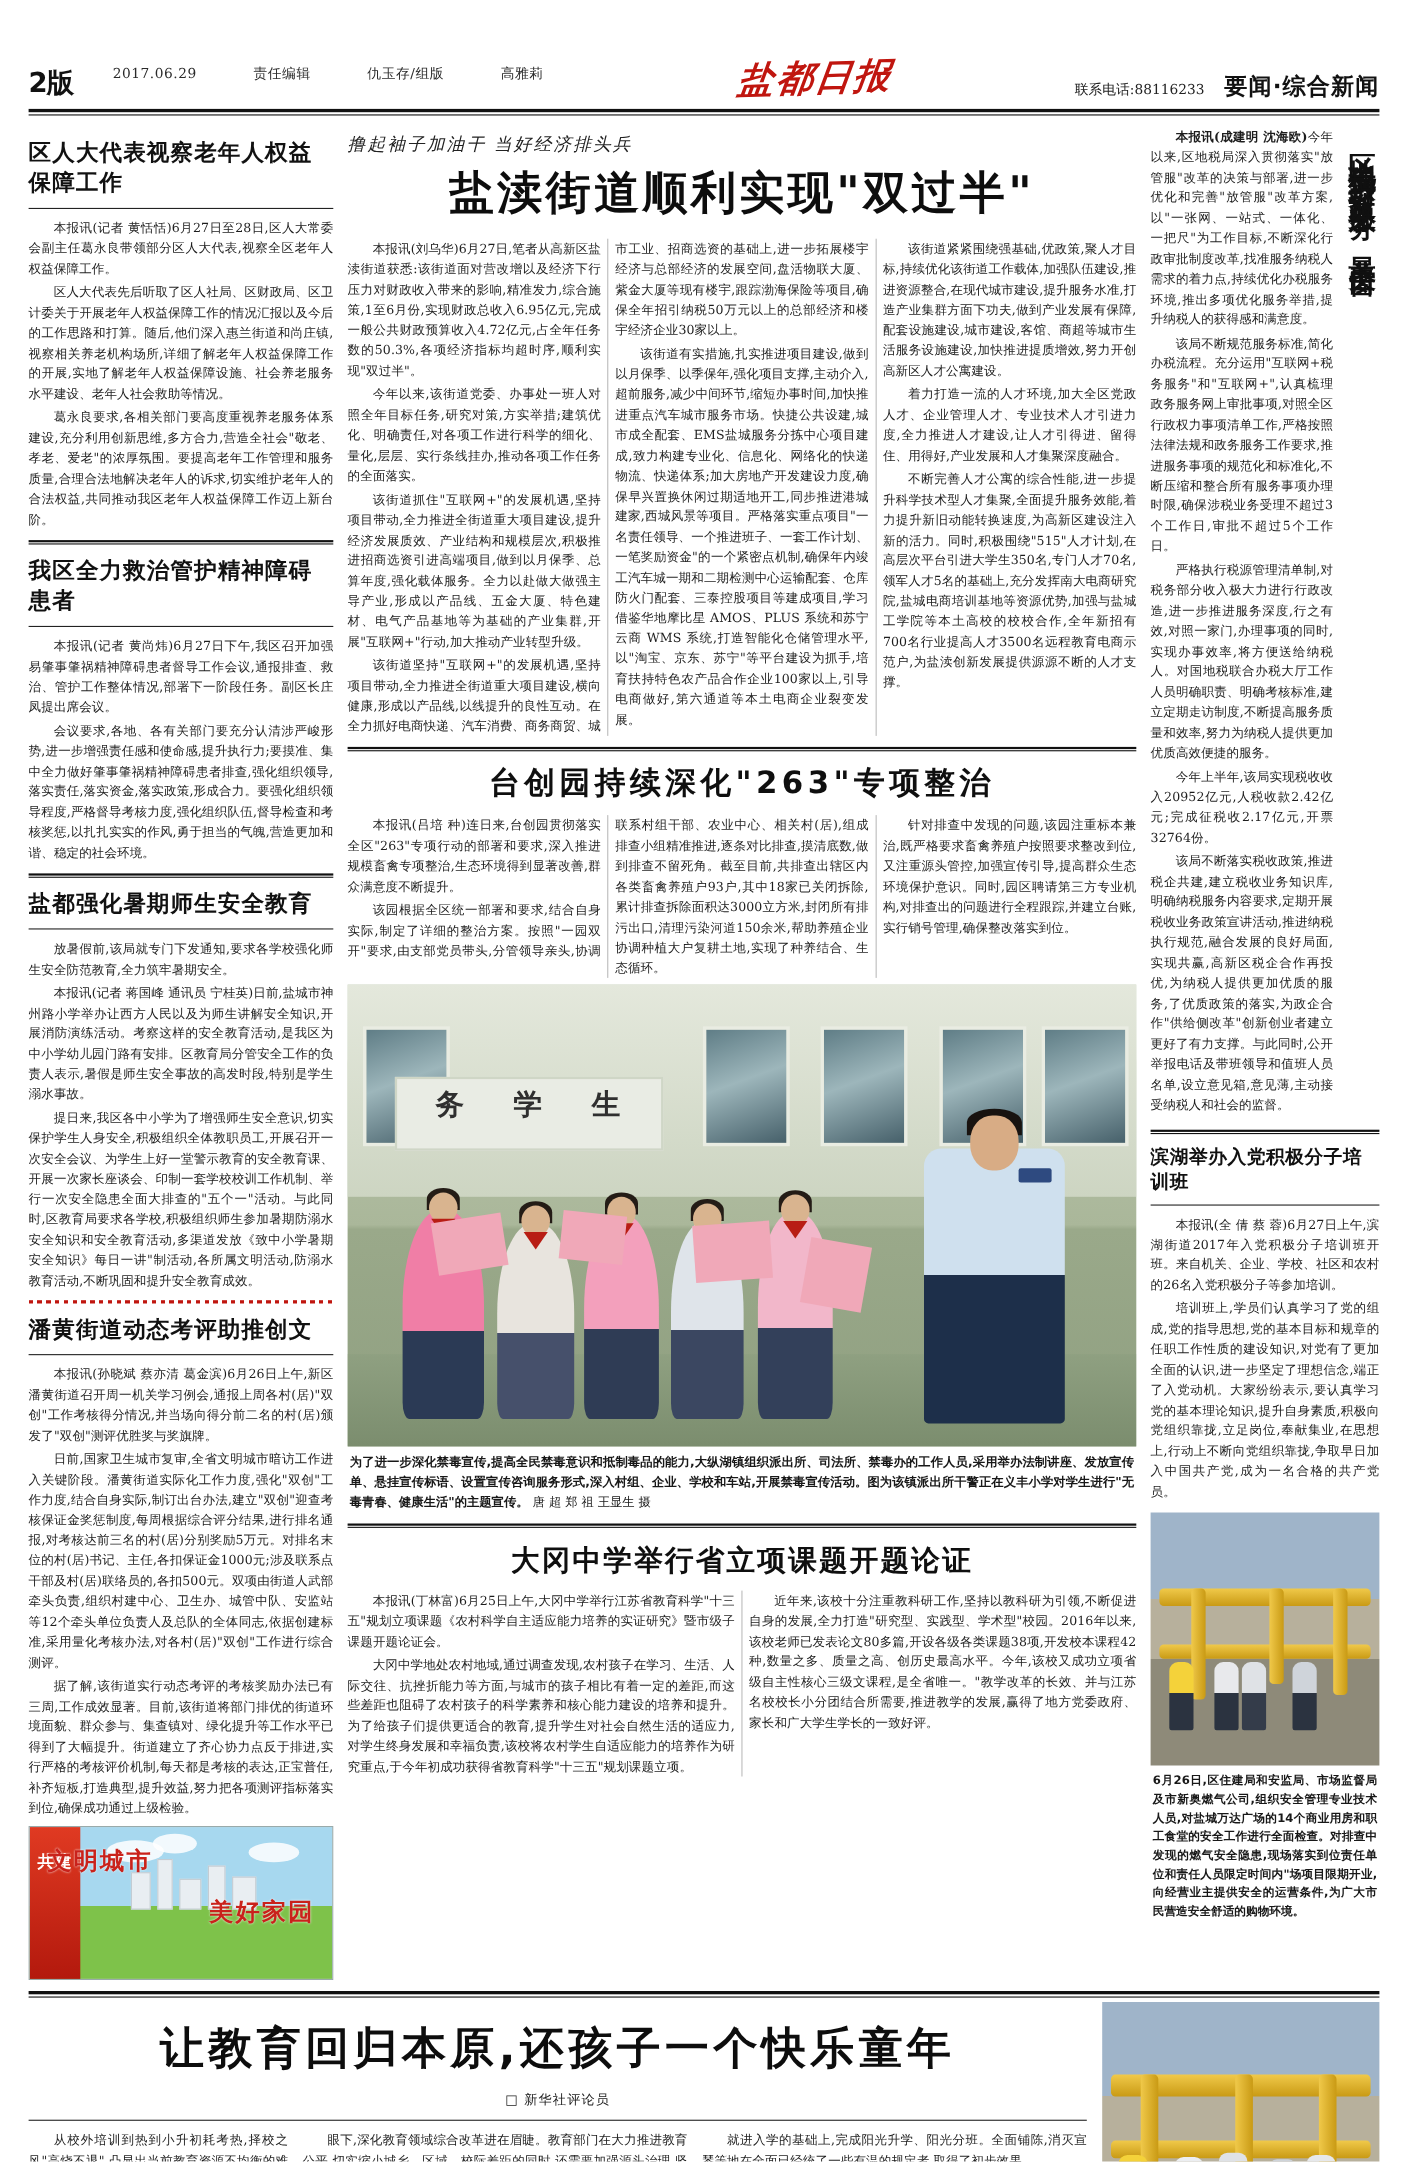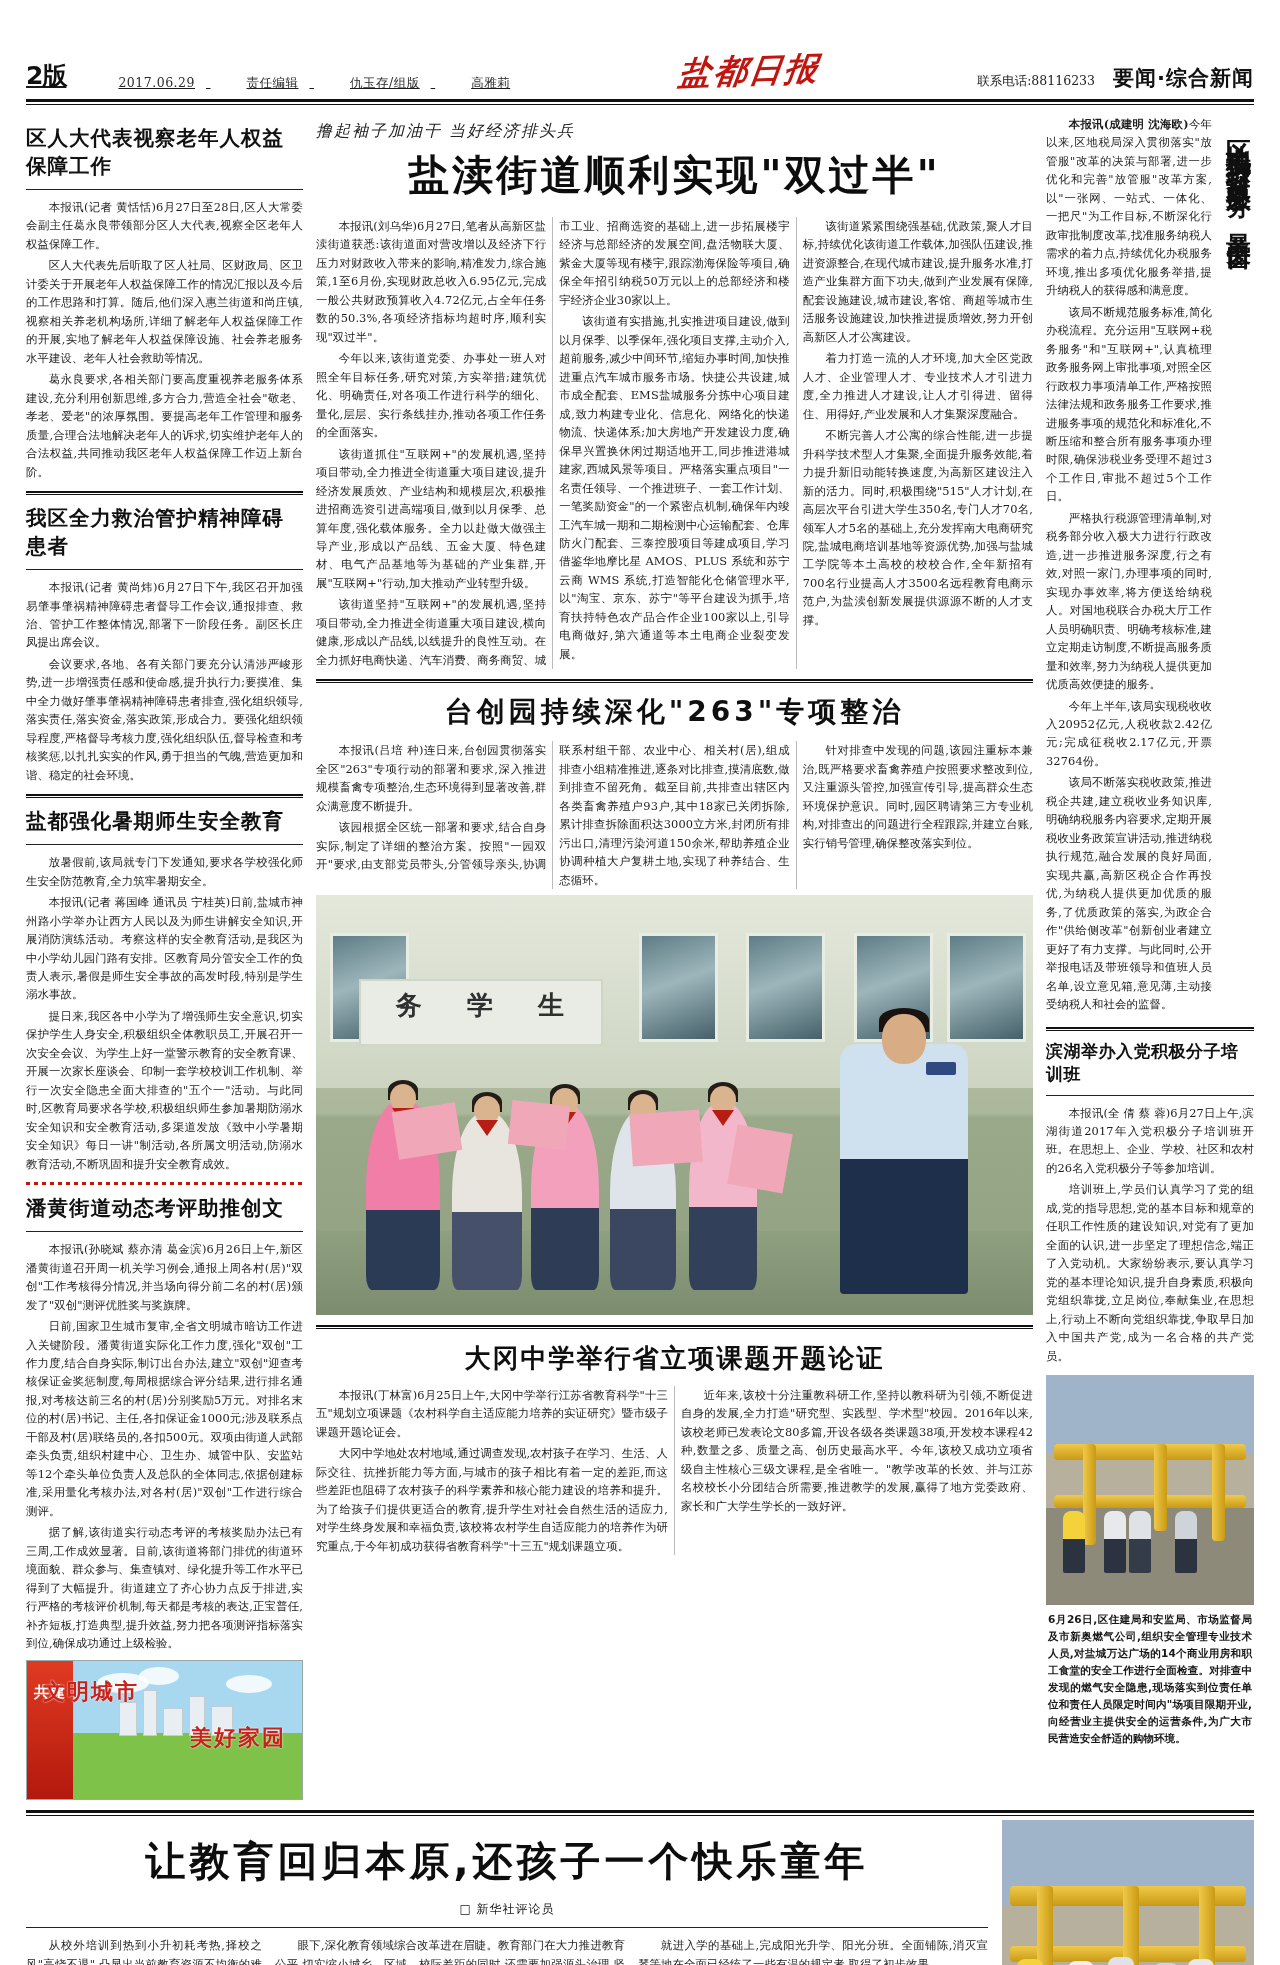--- a/index.html
+++ b/index.html
@@ -12,21 +12,21 @@
     position:relative;
     overflow:hidden;
   }
   .page { width:1280px; height:1965px; position:relative; padding:0 14px; }
 
   
   .masthead {
     display:flex; align-items:flex-end; justify-content:space-between;
     height:62px; padding:0 12px 4px 12px; margin-top:34px;
   }
-  .mh-left { display:flex; align-items:flex-end; gap:16px;text-decoration:underline; }
+  .mh-left { display:flex; align-items:flex-start; gap:0; }
   .page-num {
     font-family:"DejaVu Sans", sans-serif;
     font-weight:bold; font-size:25px; letter-spacing:-1px; color:#111;
   }
   .mh-meta {
     font-size:12.5px; color:#2a2a2a; letter-spacing:.5px;
     font-family:"DejaVu Serif", serif;
   }
   .mh-meta span { margin-right:11px;margin-left:36px; }
   .mh-center { flex:0 0 auto; text-align:center; margin-bottom:-2px; }
@@ -344,20 +344,24 @@
         <div class="paper" style="left:27%;bottom:40%;width:58px;height:44px;transform:rotate(6deg);"></div>
         <div class="paper" style="left:44%;bottom:36%;width:70px;height:52px;transform:rotate(-4deg);"></div>
         <div class="paper" style="left:58%;bottom:30%;width:56px;height:60px;transform:rotate(10deg);"></div>
 
         <div class="officer">
           <div class="ohair"></div>
           <div class="ohead"></div>
           <div class="badge"></div>
         </div>
       </div>
+      <div class="caption">
+        <span>为了进一步深化禁毒宣传,提高全民禁毒意识和抵制毒品的能力,大纵湖镇组织派出所、司法所、禁毒办的工作人员,采用举办法制讲座、发放宣传单、悬挂宣传标语、设置宣传咨询服务形式,深入村组、企业、学校和车站,开展禁毒宣传活动。图为该镇派出所干警正在义丰小学对学生进行"无毒青春、健康生活"的主题宣传。</span>
+        <span class="credit">唐 超 郑 祖 王显生 摄</span>
+      </div>
 
       <div class="sep-dbl"></div>
 
       <h2 class="hl-mid2">大冈中学举行省立项课题开题论证</h2>
       <div class="twocol">
         <p class="body indent">本报讯(丁林富)6月25日上午,大冈中学举行江苏省教育科学"十三五"规划立项课题《农村科学自主适应能力培养的实证研究》暨市级子课题开题论证会。</p>
         <p class="body indent">大冈中学地处农村地域,通过调查发现,农村孩子在学习、生活、人际交往、抗挫折能力等方面,与城市的孩子相比有着一定的差距,而这些差距也阻碍了农村孩子的科学素养和核心能力建设的培养和提升。为了给孩子们提供更适合的教育,提升学生对社会自然生活的适应力,对学生终身发展和幸福负责,该校将农村学生自适应能力的培养作为研究重点,于今年初成功获得省教育科学"十三五"规划课题立项。</p>
         <p class="body indent">近年来,该校十分注重教科研工作,坚持以教科研为引领,不断促进自身的发展,全力打造"研究型、实践型、学术型"校园。2016年以来,该校老师已发表论文80多篇,开设各级各类课题38项,开发校本课程42种,数量之多、质量之高、创历史最高水平。今年,该校又成功立项省级自主性核心三级文课程,是全省唯一。"教学改革的长效、并与江苏名校校长小分团结合所需要,推进教学的发展,赢得了地方党委政府、家长和广大学生学长的一致好评。</p>
       </div>
     </div>
@@ -374,21 +378,21 @@
           <p class="body indent">该局不断落实税收政策,推进税企共建,建立税收业务知识库,明确纳税服务内容要求,定期开展税收业务政策宣讲活动,推进纳税执行规范,融合发展的良好局面,实现共赢,高新区税企合作再投优,为纳税人提供更加优质的服务,了优质政策的落实,为政企合作"供给侧改革"创新创业者建立更好了有力支撑。与此同时,公开举报电话及带班领导和值班人员名单,设立意见箱,意见薄,主动接受纳税人和社会的监督。</p>
         </div>
         <div class="vert-headline">区地税局致力打造政务服务"最美窗口"</div>
       </div>
 
       <div class="sep-dbl"></div>
 
       <div>
         <h3 class="hl-small">滨湖举办入党积极分子培训班</h3>
         <div class="sep"></div>
-        <p class="body indent">本报讯(全 倩 蔡 蓉)6月27日上午,滨湖街道2017年入党积极分子培训班开班。在思想上、企业、学校、社区和农村的26名入党积极分子等参加培训。</p>
+        <p class="body indent">本报讯(全 倩 蔡 蓉)6月27日上午,滨湖街道2017年入党积极分子培训班开班。来自机关、企业、学校、社区和农村的26名入党积极分子等参加培训。</p>
         <p class="body indent">培训班上,学员们认真学习了党的组成,党的指导思想,党的基本目标和规章的任职工作性质的建设知识,对党有了更加全面的认识,进一步坚定了理想信念,端正了入党动机。大家纷纷表示,要认真学习党的基本理论知识,提升自身素质,积极向党组织靠拢,立足岗位,奉献集业,在思想上,行动上不断向党组织靠拢,争取早日加入中国共产党,成为一名合格的共产党员。</p>
       </div>
 
       <div class="photo photo-pipe" style="margin-top:10px;">
         <div class="pipe" style="left:4%;top:30%;width:92%;height:16px;"></div>
         <div class="pipe" style="left:4%;top:52%;width:92%;height:13px;"></div>
         <div class="pipe v" style="left:18%;top:30%;width:13px;height:44%;"></div>
         <div class="pipe v" style="left:52%;top:30%;width:13px;height:38%;"></div>
         <div class="pipe v" style="left:80%;top:30%;width:13px;height:42%;"></div>
         <div class="pp-person" style="left:8%;background:linear-gradient(180deg,#f4d23a 0 45%,#2b3340 45% 100%);"></div>

